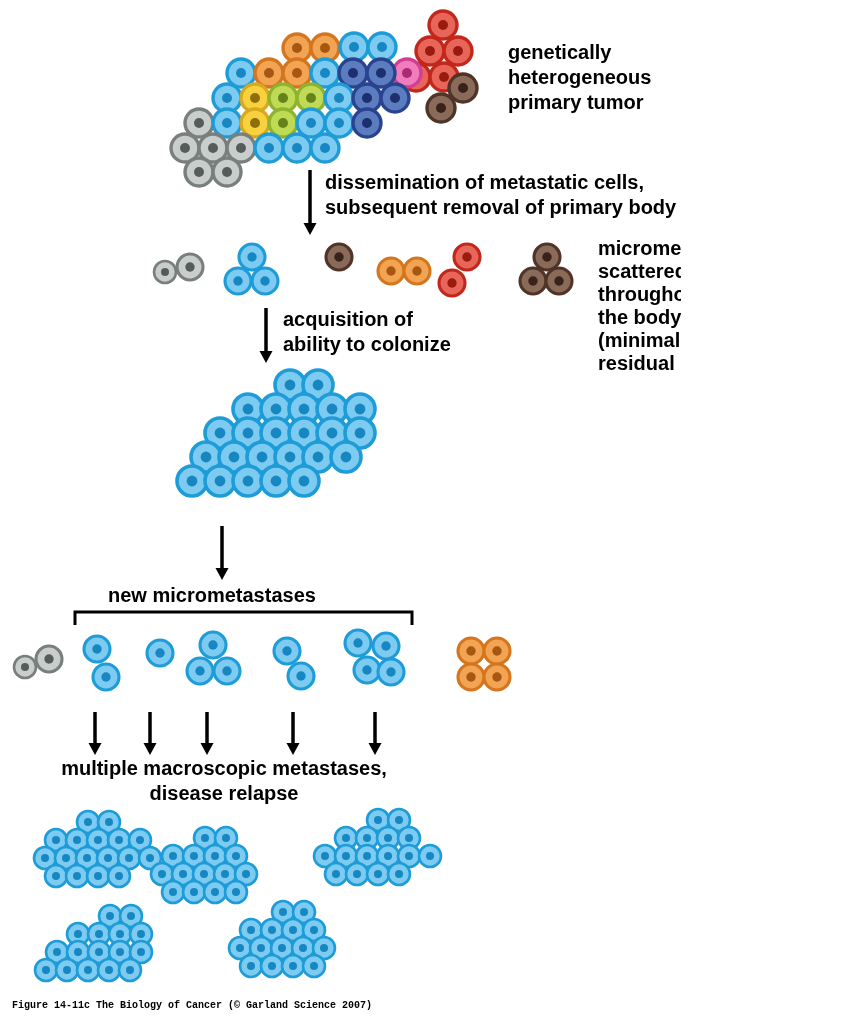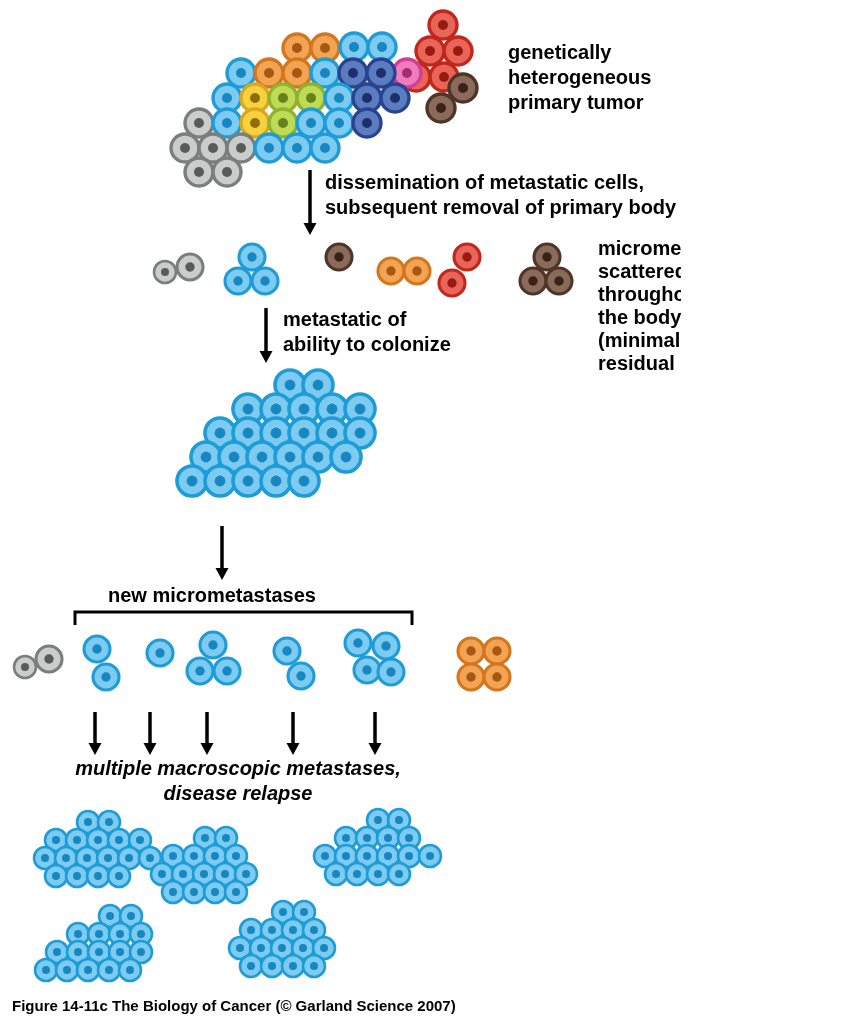--- a/index.html
+++ b/index.html
@@ -15,21 +15,21 @@
   .lbl {
     position: absolute;
     font-weight: 700;
     color: #000000;
     font-size: 20px;
     line-height: 25px;
     white-space: pre-line;
   }
   .lbl-micro { line-height: 23px; }
   .lbl-center { text-align: center; }
-  .lbl-caption { font-size: 15px; line-height: 18px; }
+  .lbl-caption { font-size: 10px; line-height: 18px; font-family: Liberation Mono, monospace; }
 </style>
 </head>
 <body>
 
 <div class="canvas">
 
   <svg id="diagram-svg" width="857" height="1024" viewBox="0 0 857 1024">
       <circle cx="443" cy="25" r="14" fill="#E8655A" stroke="#C2271B" stroke-width="3.4"></circle>
       <circle cx="443" cy="25" r="5.0" fill="#9B1A10"></circle>
       <circle cx="430" cy="51" r="14" fill="#E8655A" stroke="#C2271B" stroke-width="3.4"></circle>
@@ -401,25 +401,25 @@
 primary tumor</div>
 
   <div class="lbl" style="left:325px; top:170px;">dissemination of metastatic cells,
 subsequent removal of primary body</div>
 
   <div class="lbl lbl-micro" style="left:598px; top:237px;">micrometastases
 scattered throughout
 the body (minimal
 residual disease)</div>
 
-  <div class="lbl" style="left:283px; top:307px;">metastatic of
+  <div class="lbl" style="left:283px; top:307px;">acquisition of
 ability to colonize</div>
 
 
 
   <div class="lbl" style="left:108px; top:583px;text-align:right;">new micrometastases</div>
 
-  <div class="lbl lbl-center" style="left:38px; top:756px; width:400px;font-style:italic;">multiple macroscopic metastases,
+  <div class="lbl lbl-center" style="left:24px; top:756px; width:400px;">multiple macroscopic metastases,
 disease relapse</div>
 
   <div class="lbl lbl-caption" style="left:12px; top:997px;">Figure 14-11c  The Biology of Cancer (© Garland Science 2007)</div>
 
 </div>
 
 </body></html>

